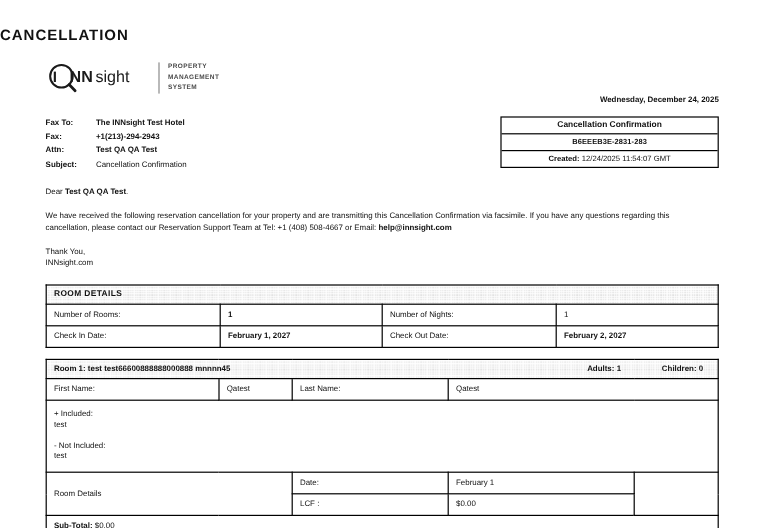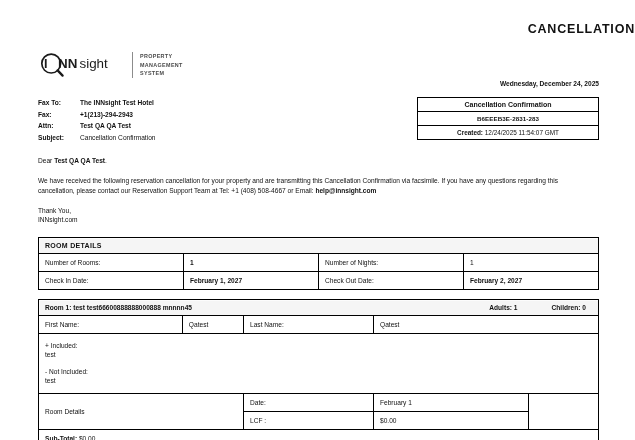--- a/index.html
+++ b/index.html
@@ -16,21 +16,21 @@
   }
   .page {
     position: absolute;
     left: 0; top: 0;
     width: 635px; height: 440px;
     padding: 0;
   }
 
   
   .doc-title {
-    text-align: right;
+    text-align: left;
     font-size: 12.5px;
     font-weight: bold;
     letter-spacing: 0.8px;
     margin-top: 22px;
   }
 
   
   .head-row {
     display: flex;
     align-items: flex-start;

